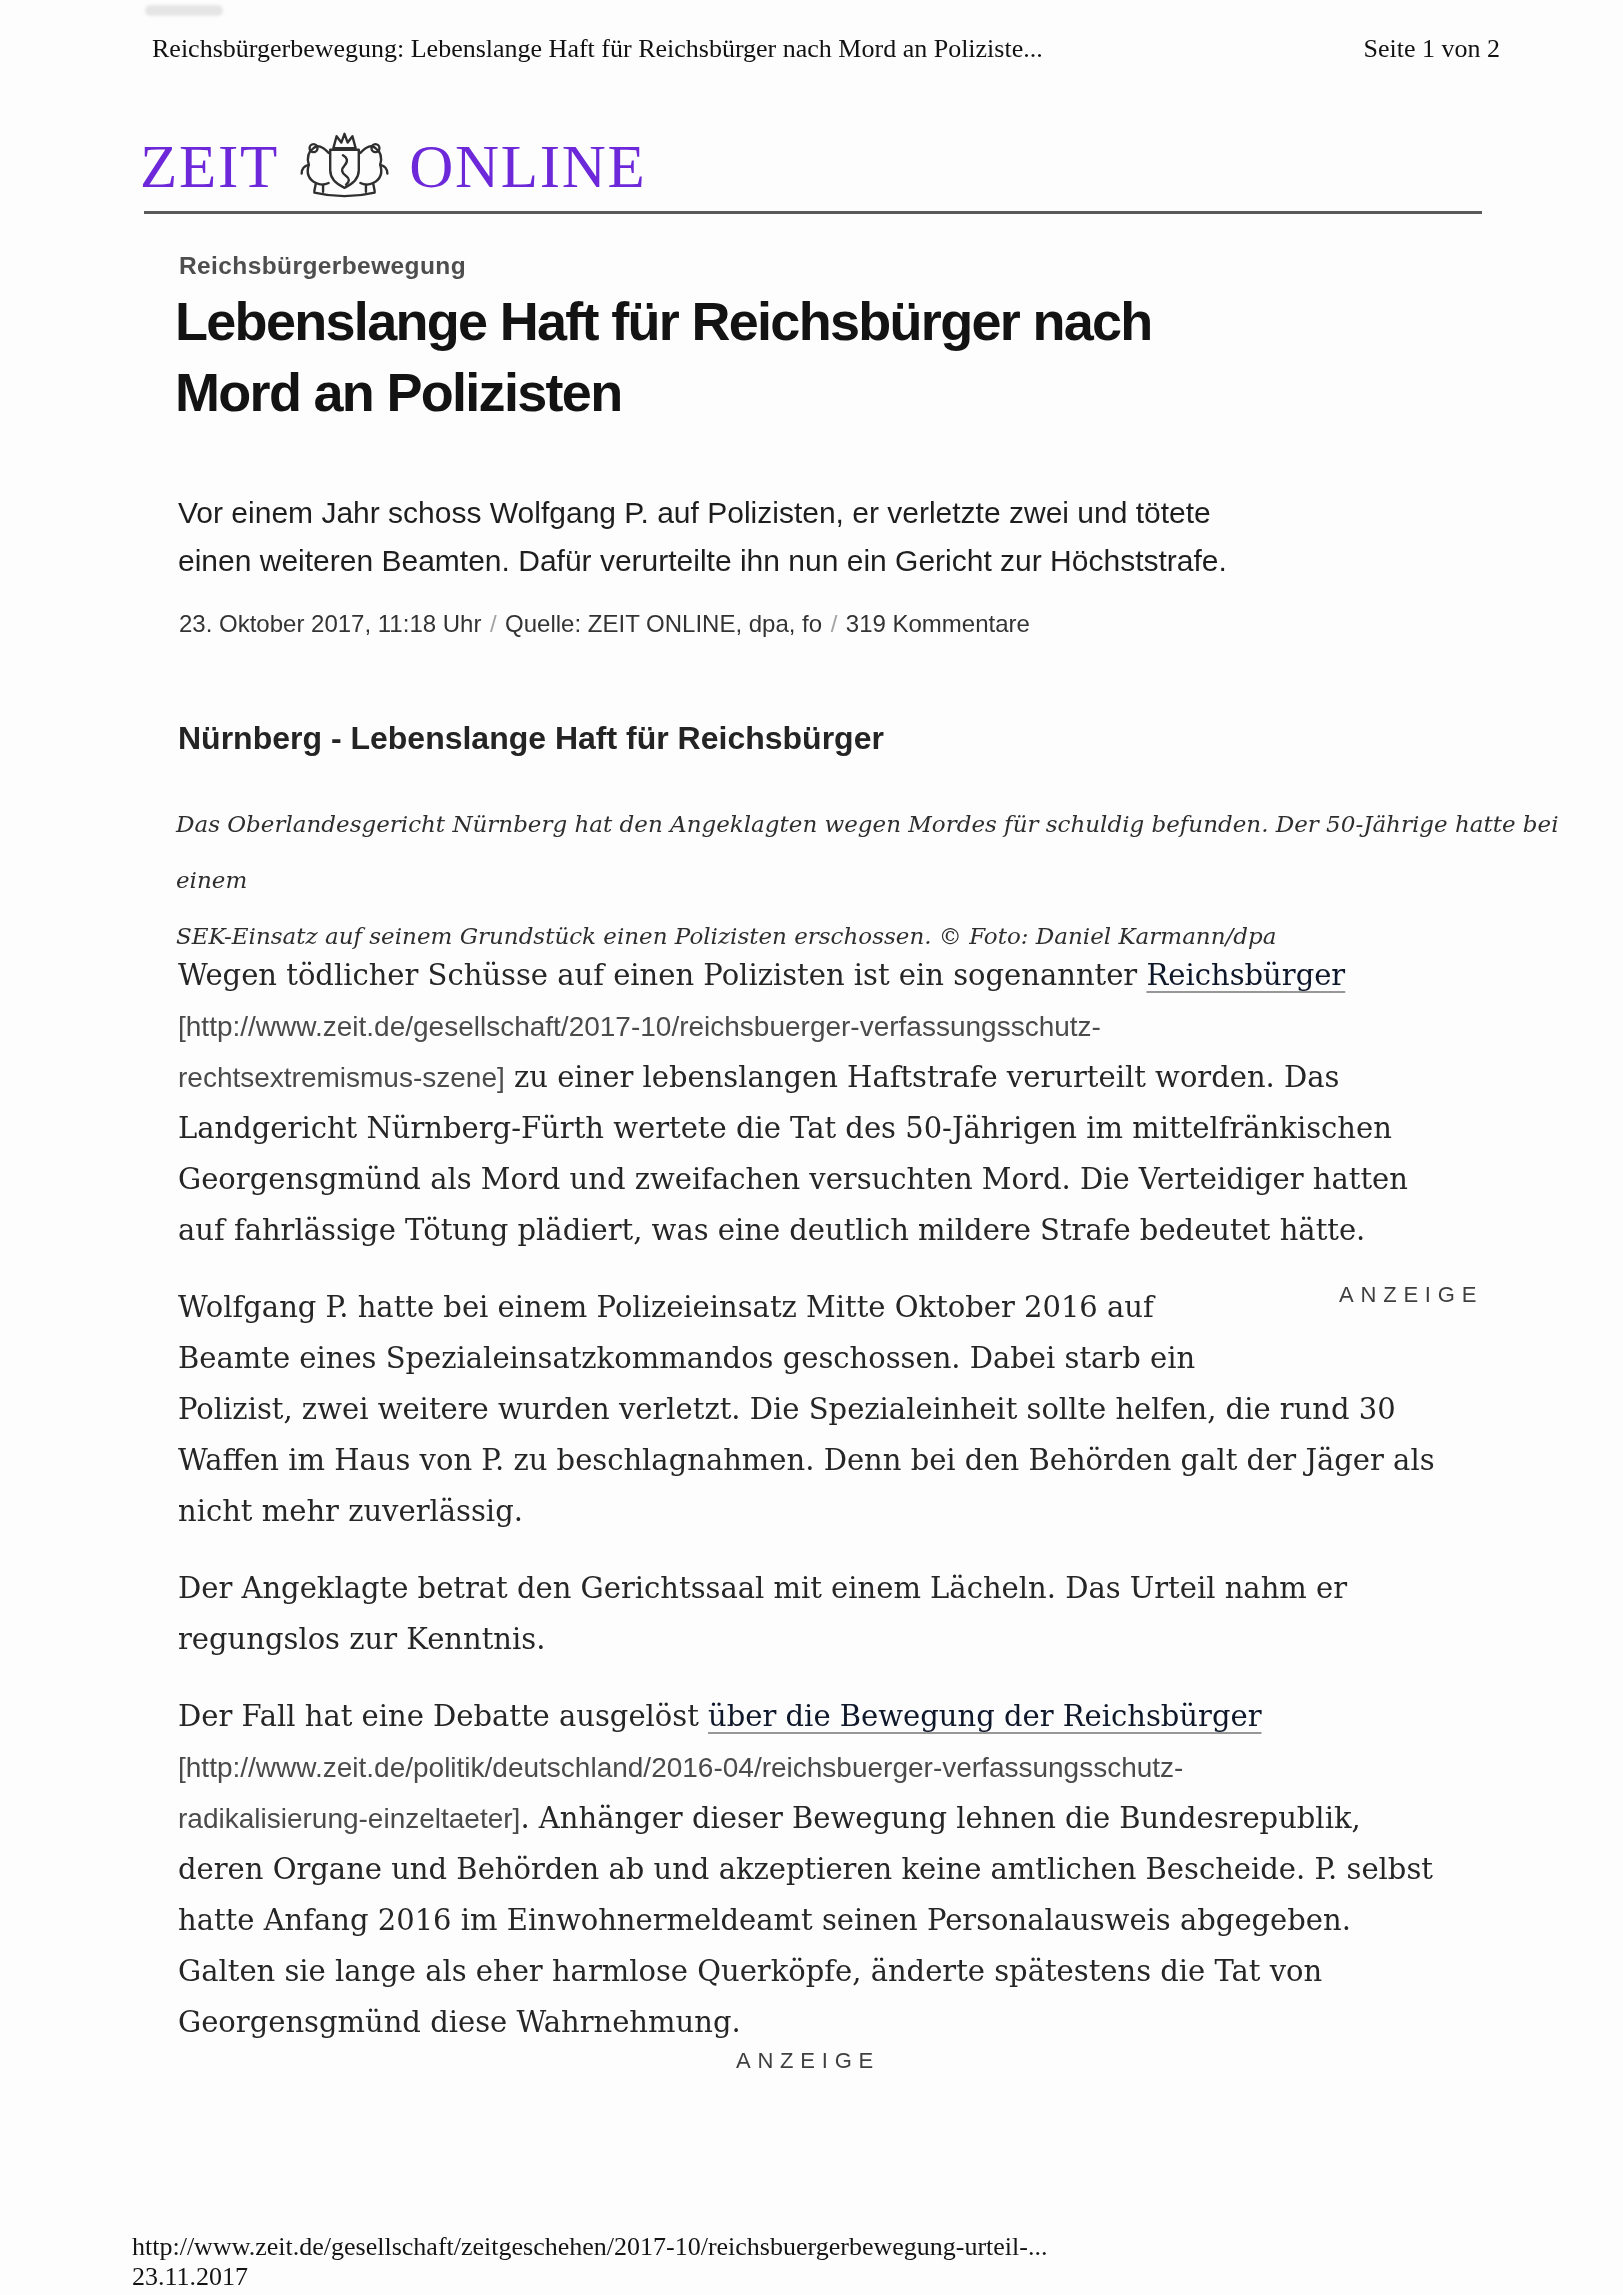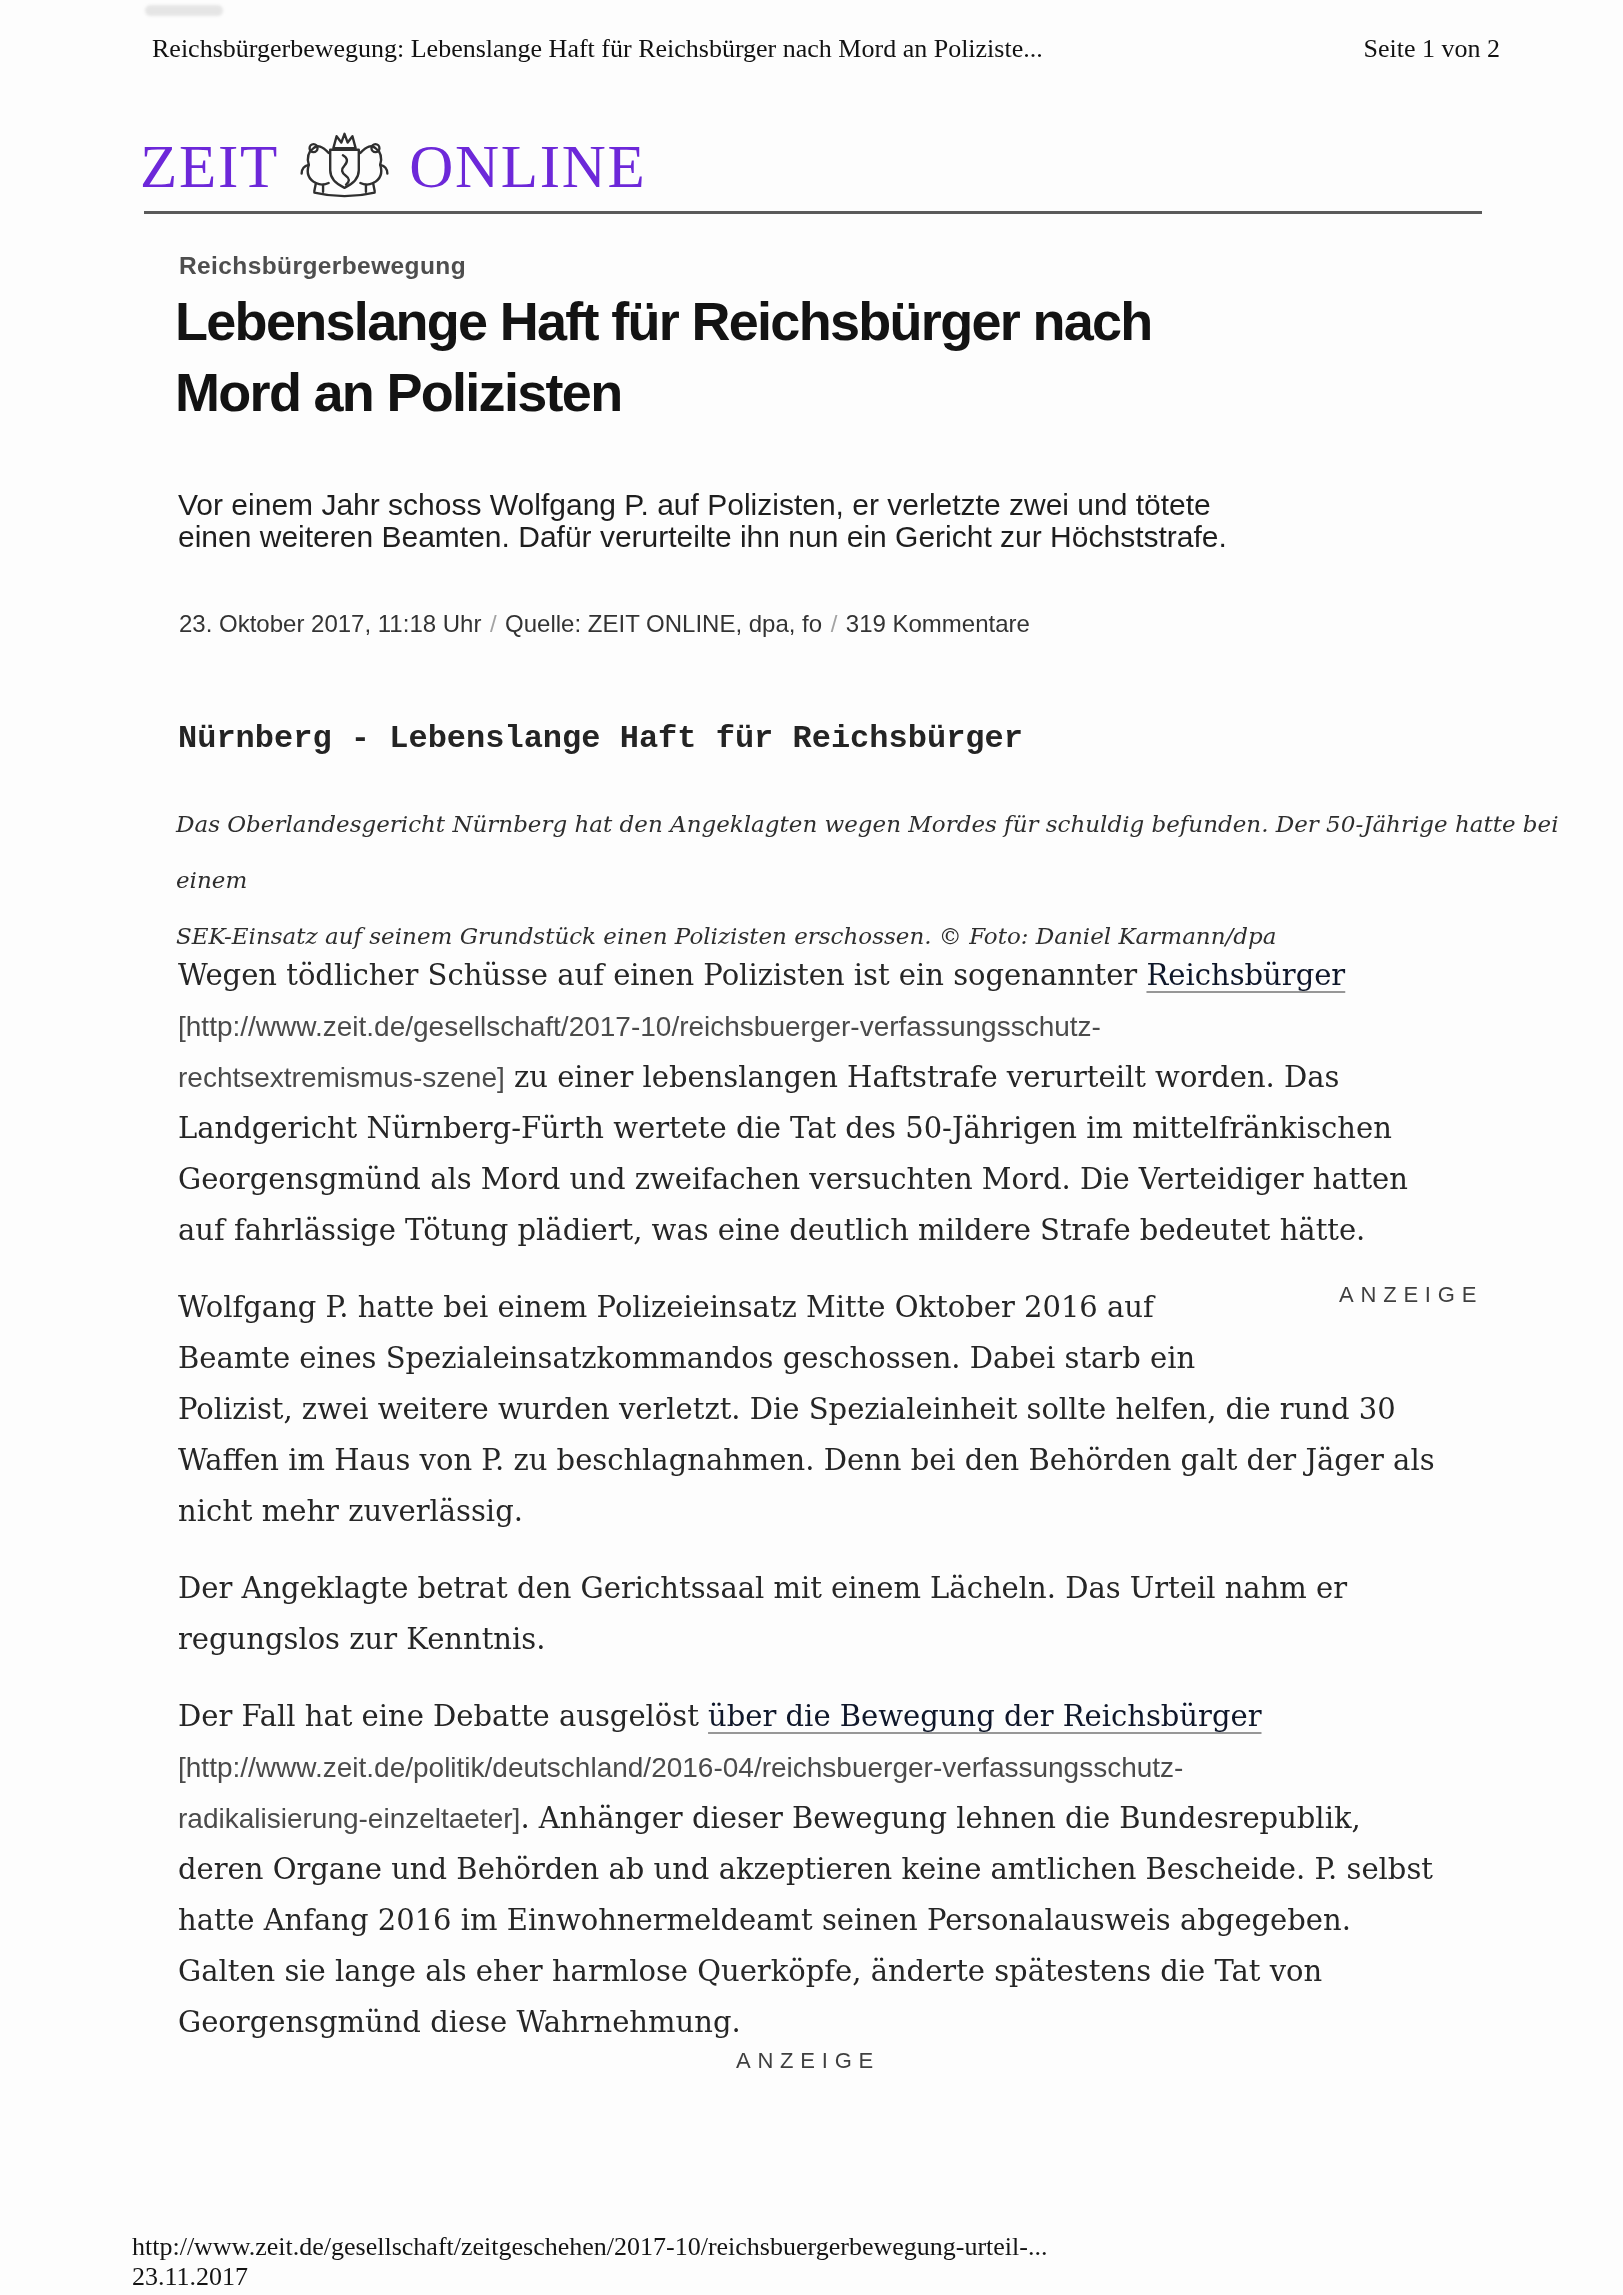--- a/index.html
+++ b/index.html
@@ -11,25 +11,25 @@
                 justify-content:space-between;align-items:flex-start;font-size:26px;color:#121212;gap:20px;}
   .masthead{position:absolute;left:140px;top:127px;display:flex;align-items:center;
             font-size:61px;letter-spacing:1.7px;color:#6d28d9;}
   .masthead .crest{width:127px;height:74px;margin:0 1.7px 5px 1.7px;}
   .rule{position:absolute;left:144px;top:211px;width:1338px;height:2.5px;background:#5a5a5a;}
   .kicker{position:absolute;left:179px;top:252px;font-family:"Liberation Sans",sans-serif;
           font-weight:bold;font-size:24.5px;color:#4e4e4e;letter-spacing:0.4px;}
   .title{position:absolute;left:175px;top:286px;margin:0;font-family:"Liberation Sans",sans-serif;
          font-weight:700;font-size:54px;line-height:71px;letter-spacing:-1.7px;color:#131313;white-space:pre-line;}
   .subtitle{position:absolute;left:178px;top:489px;margin:0;font-family:"Liberation Sans",sans-serif;
-            font-size:30px;line-height:32px;color:#1e1e1e;white-space:pre-line;}
+            font-size:30px;line-height:48px;color:#1e1e1e;white-space:pre-line;}
   .meta{position:absolute;left:179px;top:610px;font-family:"Liberation Sans",sans-serif;
         font-size:24px;color:#333;}
   .meta .sep{color:#a3a3a3;padding:0 8.5px;}
-  .subhead{position:absolute;left:178px;top:720px;margin:0;font-family:Liberation Mono, monospace;
+  .subhead{position:absolute;left:178px;top:720px;margin:0;font-family:Liberation Sans, sans-serif;
            font-weight:700;font-size:32px;color:#242424;}
   .caption{position:absolute;left:176px;top:796px;margin:0;font-style:italic;
            font-family:"DejaVu Serif",serif;font-size:23px;line-height:56px;color:#2e2e2e;white-space:pre-line;}
   .article-body{position:absolute;left:178px;top:950px;width:1294px;
                 font-family:"DejaVu Serif",serif;font-size:29px;line-height:51px;color:#262626;}
   .para{white-space:pre-line;margin:0 0 26px 0;}
   .seg-link{color:#0f172a;text-decoration:underline;text-decoration-color:#979797;
             text-underline-offset:6px;text-decoration-thickness:1.7px;}
   .seg-url{font-family:"Liberation Sans",sans-serif;font-size:28px;color:#4b4b4b;
            text-decoration-color:#979797;

